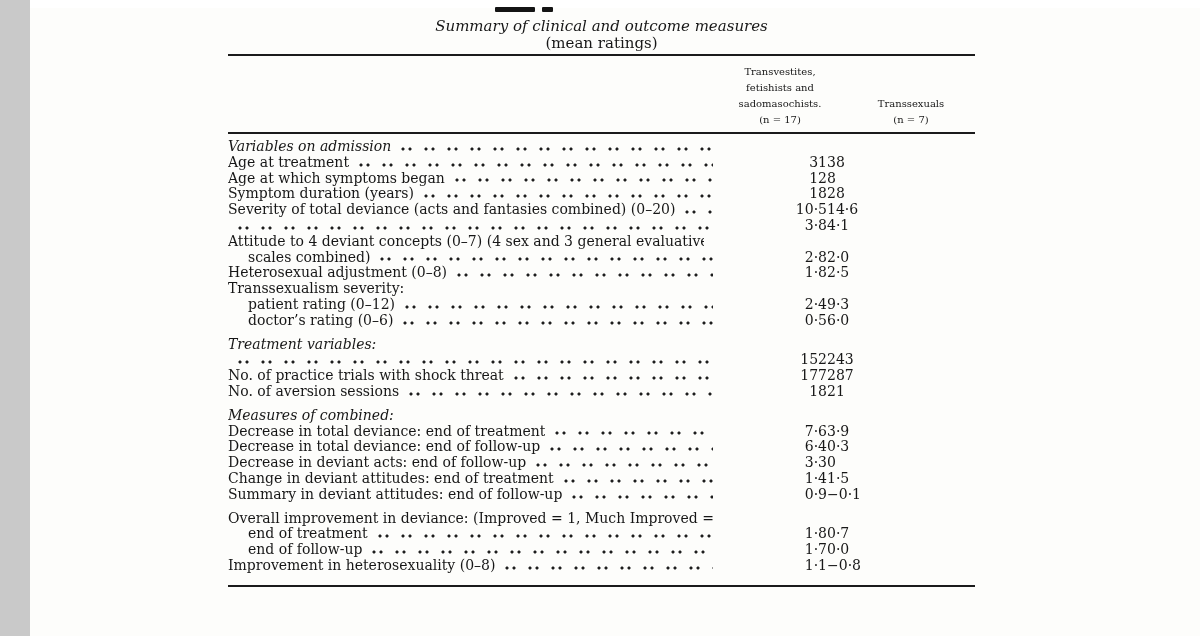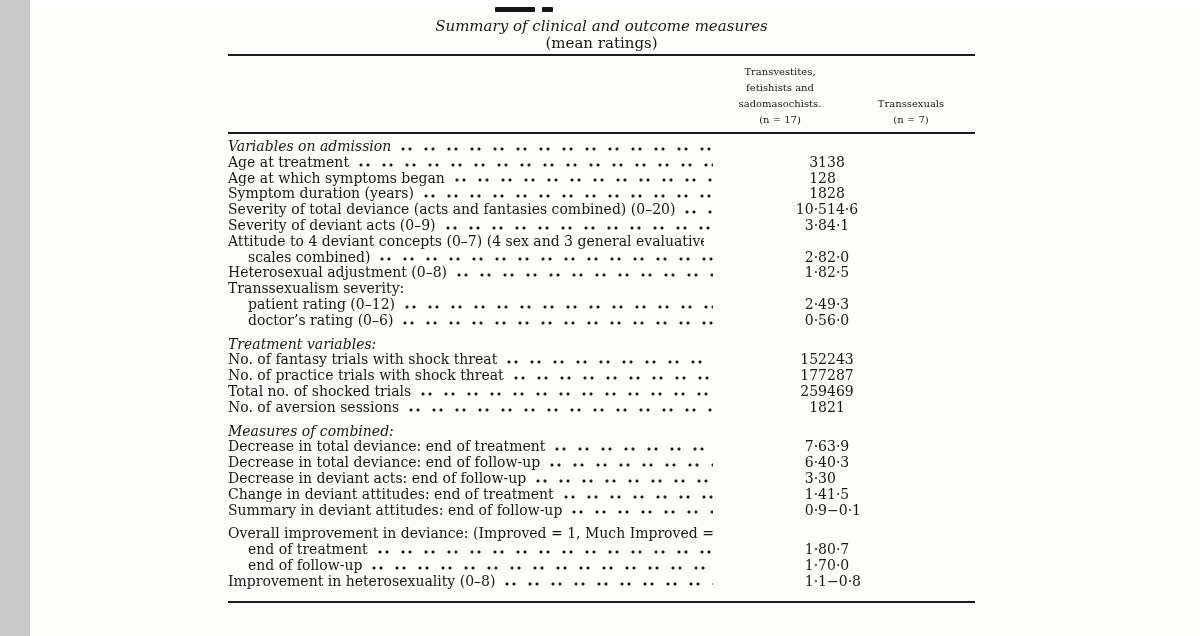--- a/index.html
+++ b/index.html
@@ -104,21 +104,20 @@
           <span class="c1">18</span>
           <span class="c2">28</span>
         </div>
         <div class="row">
           <span class="lbl">Severity of total deviance (acts and fantasies combined) (0–20)</span>
           <span class="leader"></span>
           <span class="c1">10·5</span>
           <span class="c2">14·6</span>
         </div>
         <div class="row">
-          <span class="lbl">Severity of deviant acts (0–9)</span>
           <span class="leader"></span>
           <span class="c1">3·8</span>
           <span class="c2">4·1</span>
         </div>
         <div class="row">
           <span class="lbl">Attitude to 4 deviant concepts (0–7) (4 sex and 3 general evaluative</span>
           <span class="leader"></span>
           <span class="c1"></span>
           <span class="c2"></span>
         </div>
@@ -152,38 +151,31 @@
           <span class="c1">0·5</span>
           <span class="c2">6·0</span>
         </div>
         <div class="row italic gap">
           <span class="lbl">Treatment variables:</span>
           <span class="leader none"></span>
           <span class="c1"></span>
           <span class="c2"></span>
         </div>
         <div class="row">
-          <span class="lbl">No. of fantasy trials with shock threat</span>
           <span class="leader"></span>
           <span class="c1">152</span>
           <span class="c2">243</span>
         </div>
         <div class="row">
           <span class="lbl">No. of practice trials with shock threat</span>
           <span class="leader"></span>
           <span class="c1">177</span>
           <span class="c2">287</span>
         </div>
         <div class="row">
-          <span class="lbl">Total no. of shocked trials</span>
-          <span class="leader"></span>
-          <span class="c1">259</span>
-          <span class="c2">469</span>
-        </div>
-        <div class="row">
           <span class="lbl">No. of aversion sessions</span>
           <span class="leader"></span>
           <span class="c1">18</span>
           <span class="c2">21</span>
         </div>
         <div class="row italic gap">
           <span class="lbl">Measures of combined:</span>
           <span class="leader none"></span>
           <span class="c1"></span>
           <span class="c2"></span>

